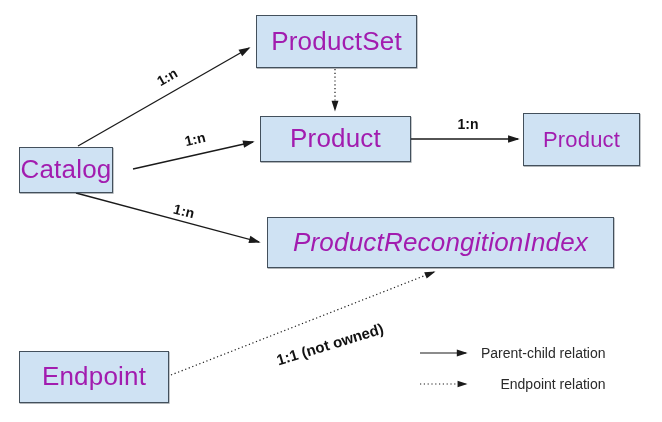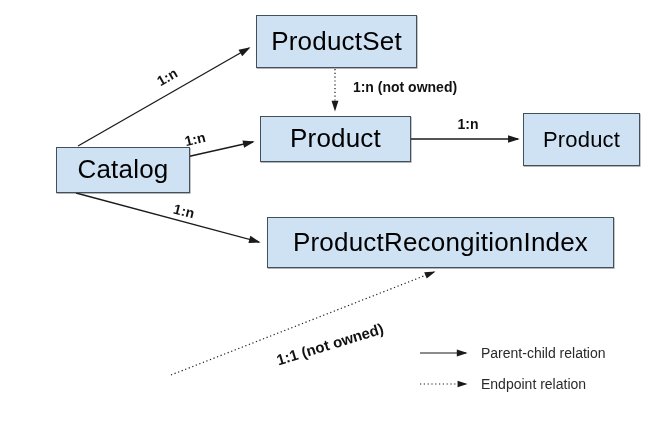--- a/index.html
+++ b/index.html
@@ -7,30 +7,30 @@
     position:relative;width:662px;height:422px;background:#ffffff;overflow:hidden;
     font-family:"Liberation Sans", sans-serif;color:#1c1c1c;
   }
   .wires{position:absolute;left:0;top:0;}
   .wires line{stroke:#1a1a1a;stroke-width:1.3;}
   .wires line.dotted{stroke-dasharray:1.2 2.6;stroke-width:1.2;}
   .node{
     position:absolute;display:flex;align-items:center;justify-content:center;
     background:#cfe2f3;border:1.6px solid #43505c;box-sizing:border-box;
     box-shadow:0.6px 0.8px 0 rgba(40,50,60,.45);
-    font-size:26px;line-height:1.05;text-align:center;color:#000000;
+    font-size:26px;line-height:1.05;text-align:center;color:#a21caf;
     letter-spacing:0.2px;
   }
   .node.small{font-size:22px;}
   .edge-label{
     position:absolute;font-weight:bold;font-size:14px;white-space:nowrap;
     transform:translate(-50%,-50%);color:#111;
   }
   .legend{position:absolute;left:420px;top:346px;}
-  .legend-row{display:flex;align-items:center;height:14px;margin-bottom:17px;}
+  .legend-row{display:flex;align-items:center;height:14px;margin-bottom:17px;justify-content:space-between;}
   .legend-row svg{flex:0 0 auto;margin-right:9px;}
   .legend-label{font-size:14px;color:#2a2a2a;white-space:nowrap;}
 </style>
 </head>
 <body>
 
 <div class="stage">
 
   <svg class="wires" width="662" height="422" viewBox="0 0 662 422">
     <defs>
@@ -39,50 +39,52 @@
       </marker>
     </defs>
     <line x1="78" y1="146" x2="249" y2="48" marker-end="url(#ah)"></line>
     <line x1="133" y1="169" x2="253" y2="142" marker-end="url(#ah)"></line>
     <line x1="76" y1="193" x2="259" y2="242" marker-end="url(#ah)"></line>
     <line x1="411" y1="139" x2="518" y2="139" marker-end="url(#ah)"></line>
     <line class="dotted" x1="335" y1="69" x2="335" y2="110" marker-end="url(#ah)"></line>
     <line class="dotted" x1="171" y1="375" x2="434" y2="272" marker-end="url(#ah)"></line>
   </svg>
 
-  <div class="node" style="left:19px;top:147px;width:134px;height:46px;margin-left:37px;">
+  <div class="node" style="left:19px;top:147px;width:94px;height:46px;">
     <span>Catalog</span>
   </div>
 
   <div class="node" style="left:256px;top:15px;width:161px;height:53px;">
     <span>ProductSet</span>
   </div>
 
   <div class="node" style="left:260px;top:116px;width:151px;height:46px;">
     <span>Product</span>
   </div>
 
   <div class="node small" style="left:523px;top:113px;width:117px;height:53px;flex-direction:column;">
     <span>Product</span>
   </div>
 
-  <div class="node" style="left:267px;top:217px;width:347px;height:51px;">
+  <div class="node" style="left:267px;top:217px;width:347px;height:51px;font-style:italic;">
     <span>ProductRecongitionIndex</span>
   </div>
 
+  <div class="node" style="left:19px;top:351px;width:150px;height:52px;">
+    <span>Endpoint</span>
+  </div>
 
   <div class="edge-label" style="left:167px;top:77px;transform:translate(-50%,-50%) rotate(-30deg);">1:n</div>
 
   <div class="edge-label" style="left:195px;top:139px;transform:translate(-50%,-50%) rotate(-13deg);">1:n</div>
 
   <div class="edge-label" style="left:184px;top:211px;transform:translate(-50%,-50%) rotate(14deg);">1:n</div>
 
   <div class="edge-label" style="left:468px;top:124px;">1:n</div>
 
-  <div class="edge-label" style="left:405px;top:87px;">1:n (not owned)</div>
 
   <div class="edge-label" style="left:330px;top:344px;font-size:15px;transform:translate(-50%,-50%) rotate(-17deg);">1:1 (not owned)</div>
 
   <div class="legend">
     <div class="legend-row">
       <svg width="52" height="12" viewBox="0 0 52 12">
         <line x1="0" y1="6" x2="46" y2="6" stroke="#1a1a1a" stroke-width="1.2" marker-end="url(#ah)"></line>
       </svg>
       <span class="legend-label">Parent-child relation</span>
     </div>

